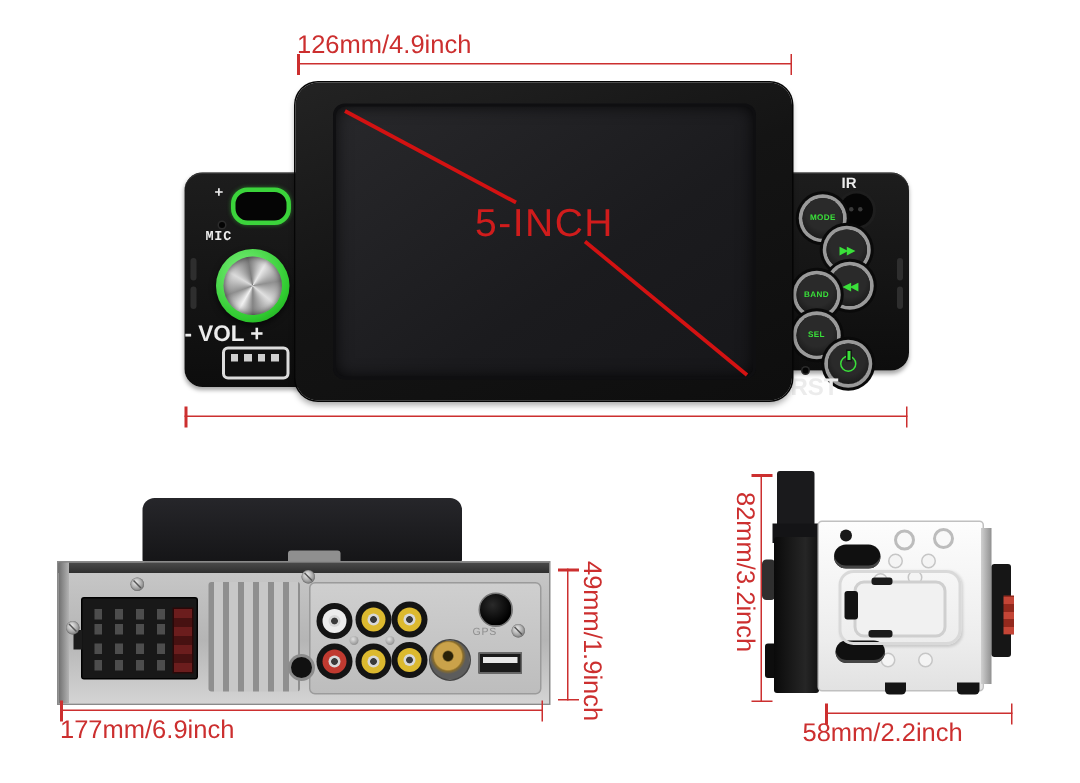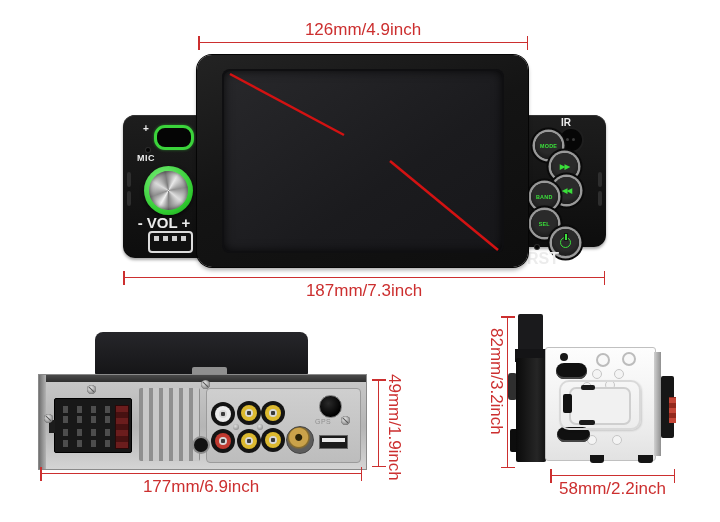--- a/index.html
+++ b/index.html
@@ -9,21 +9,21 @@
   .abs{position:absolute;}
 
   
   .dim-h{position:absolute;height:0;border-top:1.5px solid var(--red);}
   .dim-h::before,.dim-h::after{content:"";position:absolute;top:-7px;width:1.5px;height:14px;background:var(--red);}
   .dim-h::before{left:0}.dim-h::after{right:0}
   .dim-v{position:absolute;width:0;border-left:1.5px solid var(--red);}
   .dim-v::before,.dim-v::after{content:"";position:absolute;left:-7px;width:14px;height:1.5px;background:var(--red);}
   .dim-v::before{top:0}.dim-v::after{bottom:0}
   .dim-label{position:absolute;color:var(--red);font-size:17px;white-space:nowrap;z-index:6;}
-  .center{text-align:center;}
+  .center{}
   .dim-label-v{writing-mode:vertical-rl;}
 
   
   .panel{position:absolute;background:linear-gradient(180deg,#1d1d1d,#0d0d0d);z-index:1;
          box-shadow:inset 0 1px 0 #343434, 0 2px 3px rgba(0,0,0,.35);}
   .screen-bezel{position:absolute;left:197px;top:55px;width:331px;height:212px;border-radius:15px;z-index:2;
          background:linear-gradient(160deg,#232323 0%,#141414 45%,#0e0e0e 100%);
          box-shadow:0 0 0 1px #050505, 0 3px 4px rgba(0,0,0,.35);}
   .screen-inner{position:absolute;left:25px;top:14px;width:282px;height:184px;border-radius:8px;
          background:linear-gradient(145deg,#28282b,#1b1b1e 60%,#17171a);
@@ -129,21 +129,21 @@
   <div class="dim-h" style="left:198px;top:42px;width:330px;"></div>
 
   <section class="abs">
 
     <div class="panel" style="left:123px;top:115px;width:82px;height:143px;border-radius:12px 0 0 12px;">
       <div class="edge-slot" style="left:4px;top:57px;"></div>
       <div class="edge-slot" style="left:4px;top:76px;"></div>
       <div class="wlabel" style="left:20px;top:8px;font-size:10px;">+</div>
       <div class="oval-btn"></div>
       <div class="tiny-dot" style="left:23px;top:33px;"></div>
-      <div class="wlabel" style="left:14px;top:38px;font-size:9px;letter-spacing:.5px;">MIC</div>
+      <div class="wlabel" style="left:14px;top:38px;font-size:9px;letter-spacing:.5px;font-family:Liberation Mono, monospace;">MIC</div>
       <div class="knob">
         <div class="knob-metal"></div>
       </div>
       <div class="wlabel center" style="left:0;top:99px;width:82px;font-size:15px;">- VOL +</div>
       <div class="usb-front"></div>
     </div>
 
     <div class="panel" style="left:523px;top:115px;width:83px;height:132px;border-radius:0 12px 12px 0;">
       <div class="wlabel" style="left:38px;top:2px;font-size:10px;">IR</div>
       <div class="ir-recv">
@@ -173,26 +173,26 @@
       <div class="edge-slot" style="left:75px;top:57px;"></div>
       <div class="edge-slot" style="left:75px;top:76px;"></div>
     </div>
 
     <div class="screen-bezel">
       <div class="screen-inner">
         <svg width="282" height="184" viewBox="0 0 282 184" style="position:absolute;left:0;top:0;">
           <line x1="8" y1="5" x2="122" y2="66" stroke="#d31212" stroke-width="2.5"></line>
           <line x1="168" y1="92" x2="276" y2="181" stroke="#d31212" stroke-width="2.5"></line>
         </svg>
+        <div class="screen-size-label">5-INCH</div>
       </div>
     </div>
   </section>
 
   <div class="dim-h" style="left:123px;top:277px;width:482px;"></div>
-  <div class="dim-label center" style="left:123px;top:281px;width:482px;">187mm/7.3inch</div>
 
   <section class="abs">
     <div class="rear-screenback"></div>
     <div class="rear-tab"></div>
     <div class="rear-chassis">
       <div class="rear-left-edge"></div>
 
       <div class="iso">
         <div class="pin-row" style="top:7px;"></div>
         <div class="pin-row" style="top:17px;"></div>

